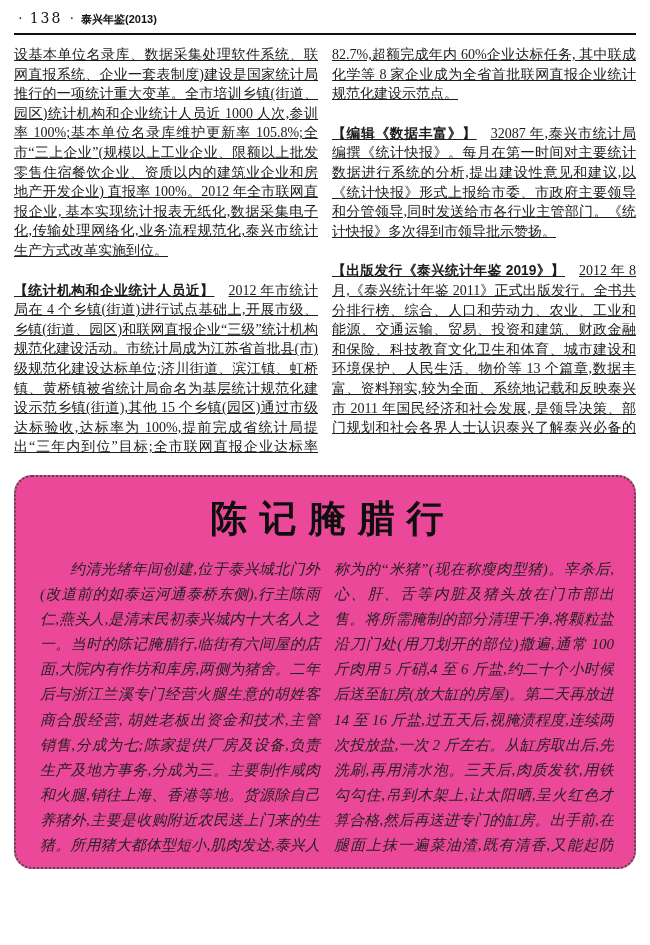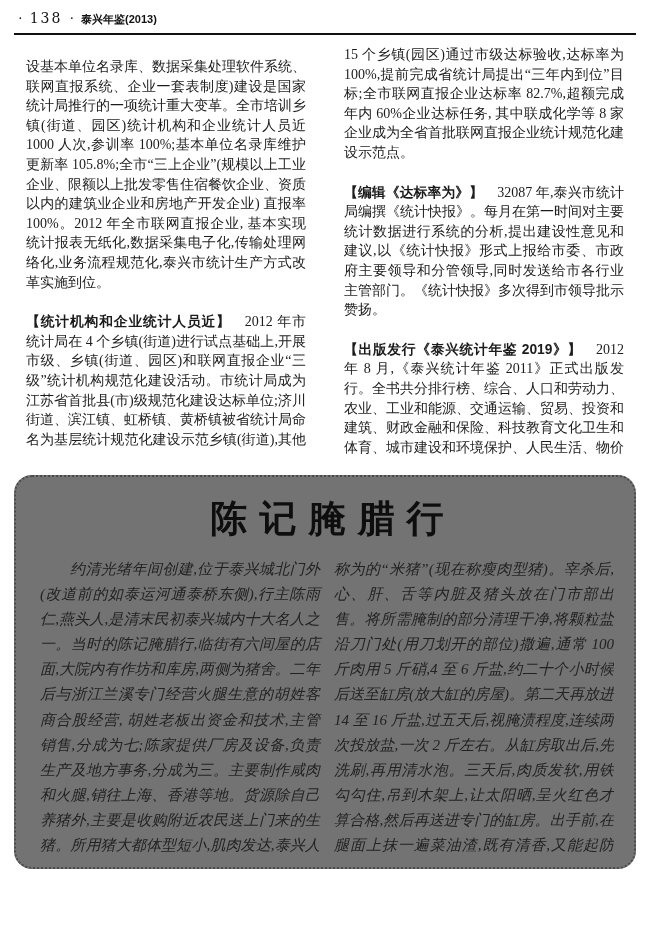--- a/index.html
+++ b/index.html
@@ -24,36 +24,36 @@
   }
   .rule{border-bottom:2.5px solid #101010;margin:4px 0 10px 0;}
 
   
   .main{
     height:414px;overflow:hidden;
     column-count:2;column-gap:14px;column-fill:auto;
     text-align:justify;
     font-size:14px;line-height:19.6px;
   }
-  .para{margin:12px;}
+  .para{margin:0;text-decoration:underline;}
   .para.entry{margin-top:20px;}
   .entry-head{
     font-family:"Liberation Sans","DejaVu Sans",sans-serif;
     font-weight:bold;font-size:13.8px;
     padding-right:14px;
   }
 
   
   .story-box{
     margin-top:16px;
     border:2px dotted #4a4a4a;
     border-radius:18px;
     padding:12px 20px 14px 24px;
     height:364px;overflow:hidden;
-    background:#737373;
+    background:#ec4899;
   }
   .box-title{
     margin:8px 0 16px 0;
     text-align:center;
     font-size:37px;line-height:44px;
     font-weight:bold;letter-spacing:12px;
     color:#0e0e0e;
     font-family:"Liberation Serif","DejaVu Serif",serif;
     text-indent:12px; 
   }
@@ -78,21 +78,21 @@
     <span class="dot">·</span>
     <span class="booktitle">泰兴年鉴(2013)</span>
   </div>
   <div class="rule"></div>
 
   <div class="main">
     <p class="para"><span>设基本单位名录库、数据采集处理软件系统、联网直报系统、企业一套表制度)建设是国家统计局推行的一项统计重大变革。全市培训乡镇(街道、园区)统计机构和企业统计人员近 1000 人次,参训率 100%;基本单位名录库维护更新率 105.8%;全市“三上企业”(规模以上工业企业、限额以上批发零售住宿餐饮企业、资质以内的建筑业企业和房地产开发企业) 直报率 100%。2012 年全市联网直报企业, 基本实现统计报表无纸化,数据采集电子化,传输处理网络化,业务流程规范化,泰兴市统计生产方式改革实施到位。</span></p>
 
     <p class="para entry"><b class="entry-head">【统计机构和企业统计人员近】</b><span>2012 年市统计局在 4 个乡镇(街道)进行试点基础上,开展市级、乡镇(街道、园区)和联网直报企业“三级”统计机构规范化建设活动。市统计局成为江苏省首批县(市)级规范化建设达标单位;济川街道、滨江镇、虹桥镇、黄桥镇被省统计局命名为基层统计规范化建设示范乡镇(街道),其他 15 个乡镇(园区)通过市级达标验收,达标率为 100%,提前完成省统计局提出“三年内到位”目标;全市联网直报企业达标率 82.7%,超额完成年内 60%企业达标任务, 其中联成化学等 8 家企业成为全省首批联网直报企业统计规范化建设示范点。</span></p>
 
-    <p class="para entry"><b class="entry-head">【编辑《达标率为》】</b><span>32087 年,泰兴市统计局编撰《统计快报》。每月在第一时间对主要统计数据进行系统的分析,提出建设性意见和建议,以《统计快报》形式上报给市委、市政府主要领导和分管领导,同时发送给市各行业主管部门。《统计快报》多次得到市领导批示赞扬。</span></p>
+    <p class="para entry"><b class="entry-head">【编辑《数据丰富》】</b><span>32087 年,泰兴市统计局编撰《统计快报》。每月在第一时间对主要统计数据进行系统的分析,提出建设性意见和建议,以《统计快报》形式上报给市委、市政府主要领导和分管领导,同时发送给市各行业主管部门。《统计快报》多次得到市领导批示赞扬。</span></p>
 
     <p class="para entry"><b class="entry-head">【出版发行《泰兴统计年鉴 2019》】</b><span>2012 年 8 月,《泰兴统计年鉴 2011》正式出版发行。全书共分排行榜、综合、人口和劳动力、农业、工业和能源、交通运输、贸易、投资和建筑、财政金融和保险、科技教育文化卫生和体育、城市建设和环境保护、人民生活、物价等 13 个篇章,数据丰富、资料翔实,较为全面、系统地记载和反映泰兴市 2011 年国民经济和社会发展, 是领导决策、部门规划和社会各界人士认识泰兴了解泰兴必备的工具书。全书采用高材质纸质,并随书配备光盘,方便读者使用。</span></p>
   </div>
 
   <div class="story-box">
     <h1 class="box-title">陈记腌腊行</h1>
     <div class="box-body">
       <p class="box-para">约清光绪年间创建,位于泰兴城北门外(改道前的如泰运河通泰桥东侧),行主陈雨仁,燕头人,是清末民初泰兴城内十大名人之一。当时的陈记腌腊行,临街有六间屋的店面,大院内有作坊和库房,两侧为猪舍。二年后与浙江兰溪专门经营火腿生意的胡姓客商合股经营, 胡姓老板出资金和技术,主管销售,分成为七;陈家提供厂房及设备,负责生产及地方事务,分成为三。主要制作咸肉和火腿,销往上海、香港等地。货源除自己养猪外,主要是收购附近农民送上门来的生猪。所用猪大都体型短小,肌肉发达,泰兴人称为的“米猪”(现在称瘦肉型猪)。宰杀后,心、肝、舌等内脏及猪头放在门市部出售。将所需腌制的部分清理干净,将颗粒盐沿刀门处(用刀划开的部位)撒遍,通常 100 斤肉用 5 斤硝,4 至 6 斤盐,约二十个小时候后送至缸房(放大缸的房屋)。第二天再放进 14 至 16 斤盐,过五天后,视腌渍程度,连续两次投放盐,一次 2 斤左右。从缸房取出后,先洗刷,再用清水泡。三天后,肉质发软,用铁勾勾住,吊到木架上,让太阳晒,呈火红色才算合格,然后再送进专门的缸房。出手前,在腿面上抹一遍菜油渣,既有清香,又能起防虫、防蛀的作用。解放后,生猪由政府统一收购,陈记腌腊行由于缺乏货源,陈氏后人也将此处转手改为小猪行。</p>
     </div>
   </div>

